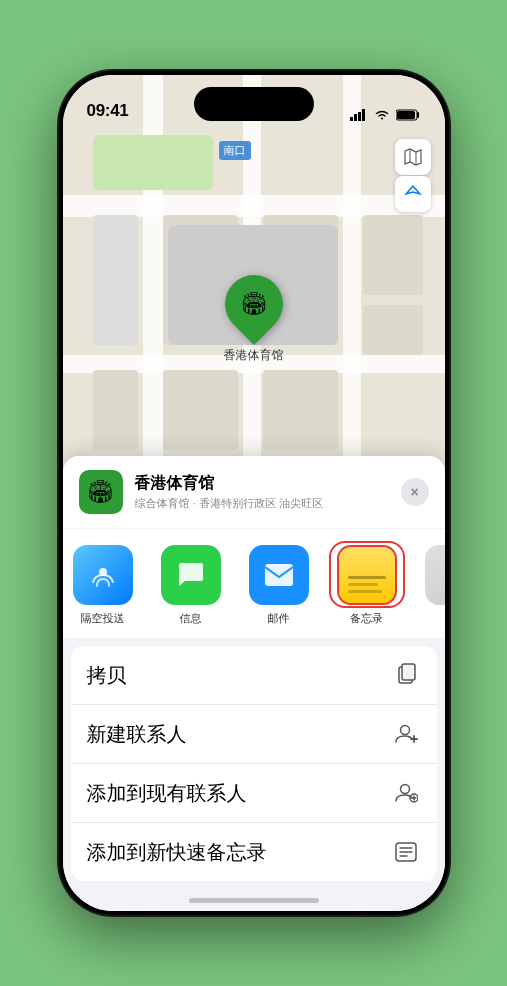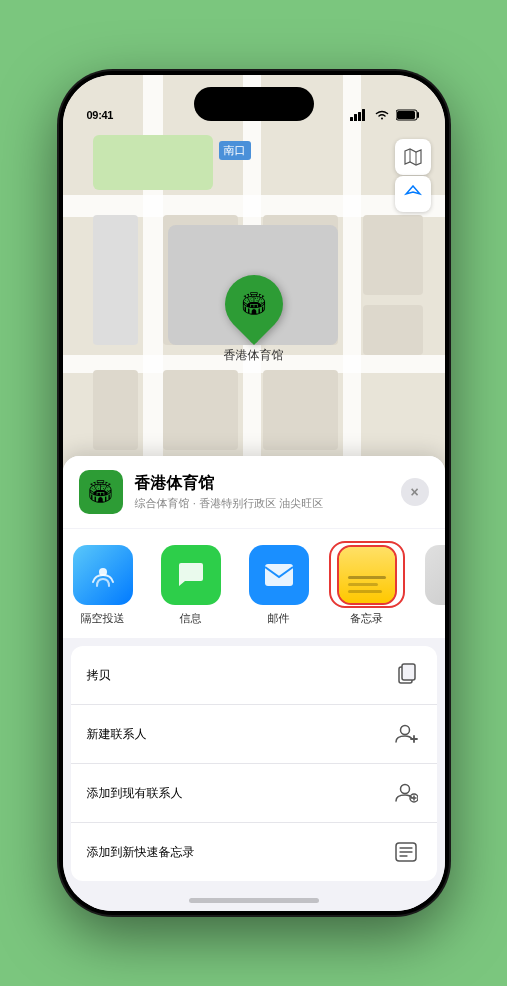--- a/index.html
+++ b/index.html
@@ -46,21 +46,21 @@
       top: 0; left: 0; right: 0;
       height: 54px;
       display: flex;
       align-items: flex-end;
       justify-content: space-between;
       padding: 0 24px 8px;
       z-index: 99;
       color: #000;
     }
     .status-time {
-      font-size: 11px;
+      font-size: 17px;
       font-weight: 600;
       letter-spacing: -0.3px;
     }
     .status-icons {
       display: flex;
       align-items: center;
       gap: 6px;
       font-size: 13px;
     }
     
@@ -277,21 +277,21 @@
       display: flex;
       align-items: center;
       justify-content: space-between;
       padding: 14px 16px;
       border-bottom: 0.5px solid #e5e5ea;
     }
     .action-item:last-child {
       border-bottom: none;
     }
     .action-label {
-      font-size: 12px;
+      font-size: 20px;
       color: #000;
     }
     .action-icon {
       width: 30px;
       height: 30px;
       display: flex;
       align-items: center;
       justify-content: center;
       color: #555;
       font-size: 18px;

